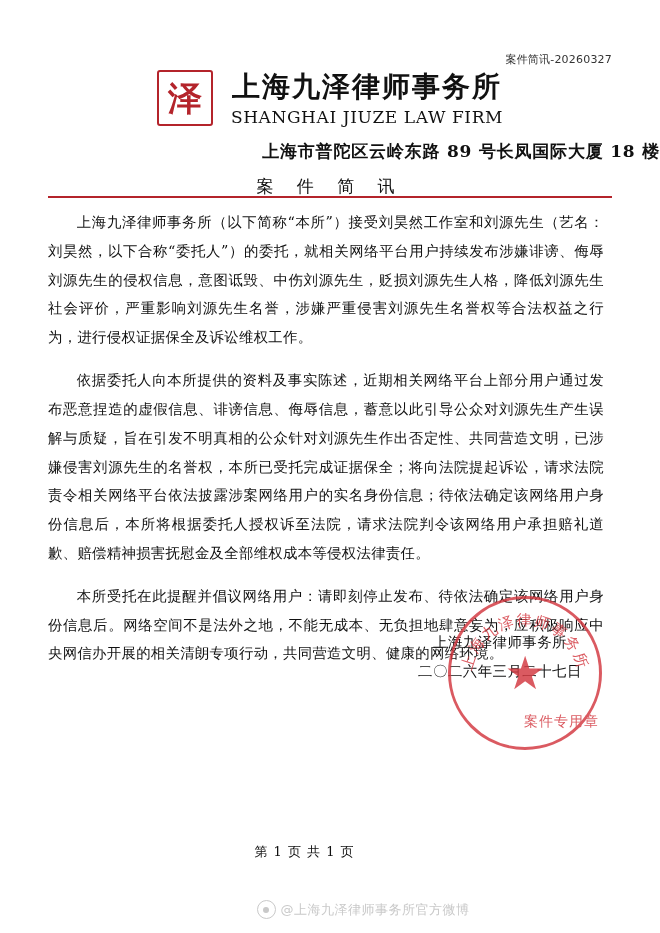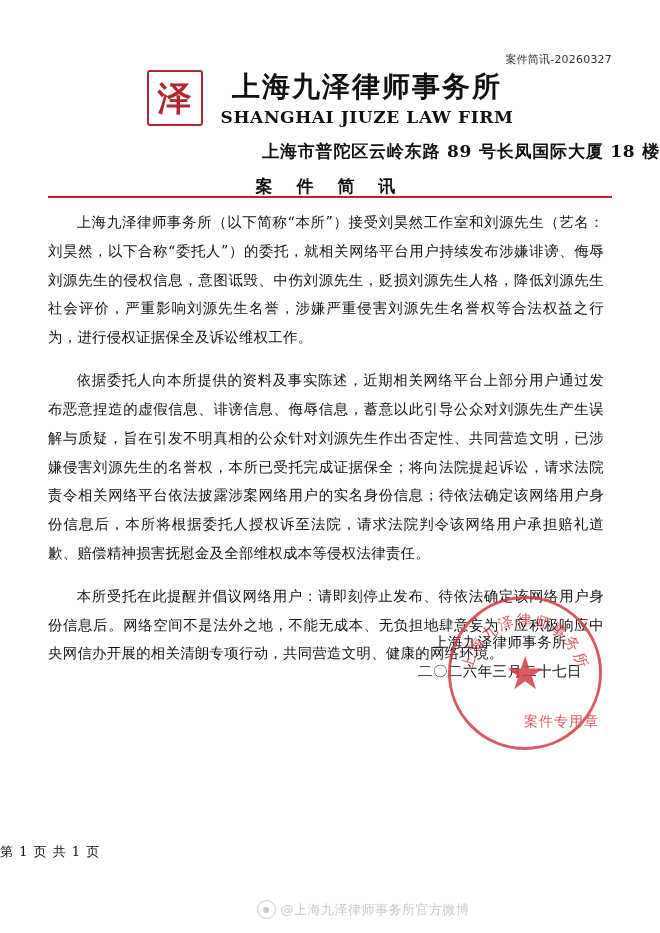--- a/index.html
+++ b/index.html
@@ -69,38 +69,38 @@
   }
   .firm-cn {
     font-size: 28px;
     font-weight: bold;
     letter-spacing: 2px;
     color: #111;
     line-height: 1.2;
   }
   .firm-en {
     font-size: 17px;
-    font-weight: bold;
+    font-weight: normal;
     letter-spacing: 0.6px;
     color: #111;
     margin-top: 3px;
     font-family: "DejaVu Serif", "Liberation Serif", serif;
   }
   .firm-addr {
     margin-top: 13px;
     font-size: 17px;
     font-weight: bold;
     letter-spacing: 0.8px;
     color: #111;
     text-align: right;
   }
   .doc-title {
     margin-top: 12px;
     font-size: 17px;
-    font-weight: bold;
+    font-weight: normal;
     letter-spacing: 9px;
     color: #111;
   }
 
   .rule {
     position: absolute;
     top: 196px;
     left: 48px;
     width: 564px;
     height: 2px;
@@ -190,21 +190,21 @@
     font-size: 14px;
     letter-spacing: 1px;
   }
 
   
   .footer-page {
     position: absolute;
     bottom: 72px;
     left: 0;
     width: 609px;
-    text-align: left;
+    text-align: center;
     font-size: 13px;
     color: #111;
     letter-spacing: 1px;
   }
 
   
   .watermark {
     position: absolute;
     bottom: 14px;
     left: 0;

